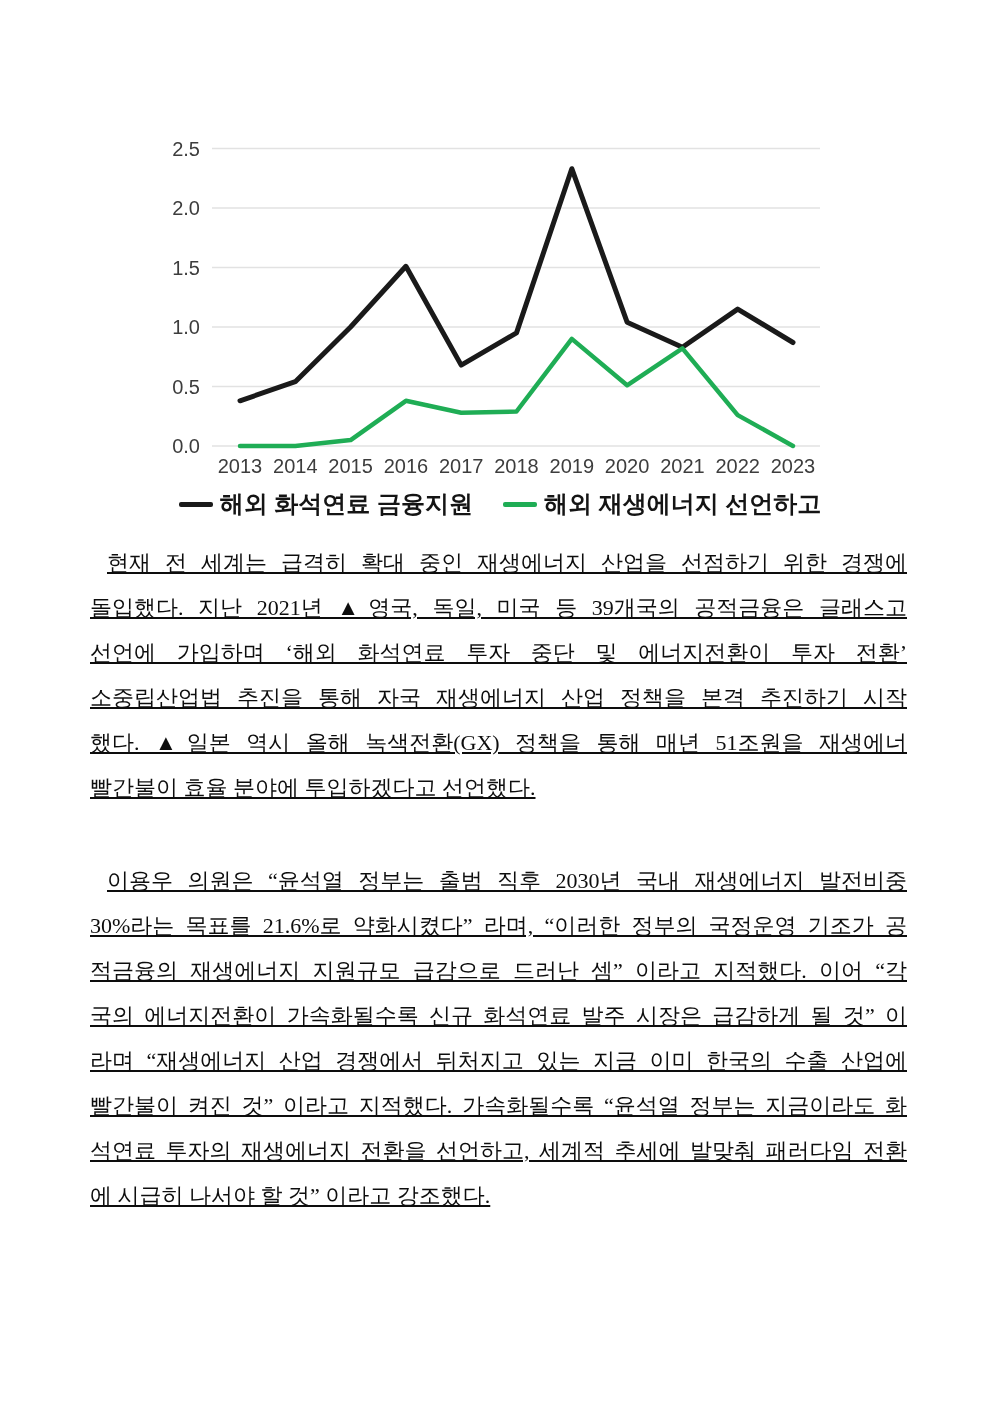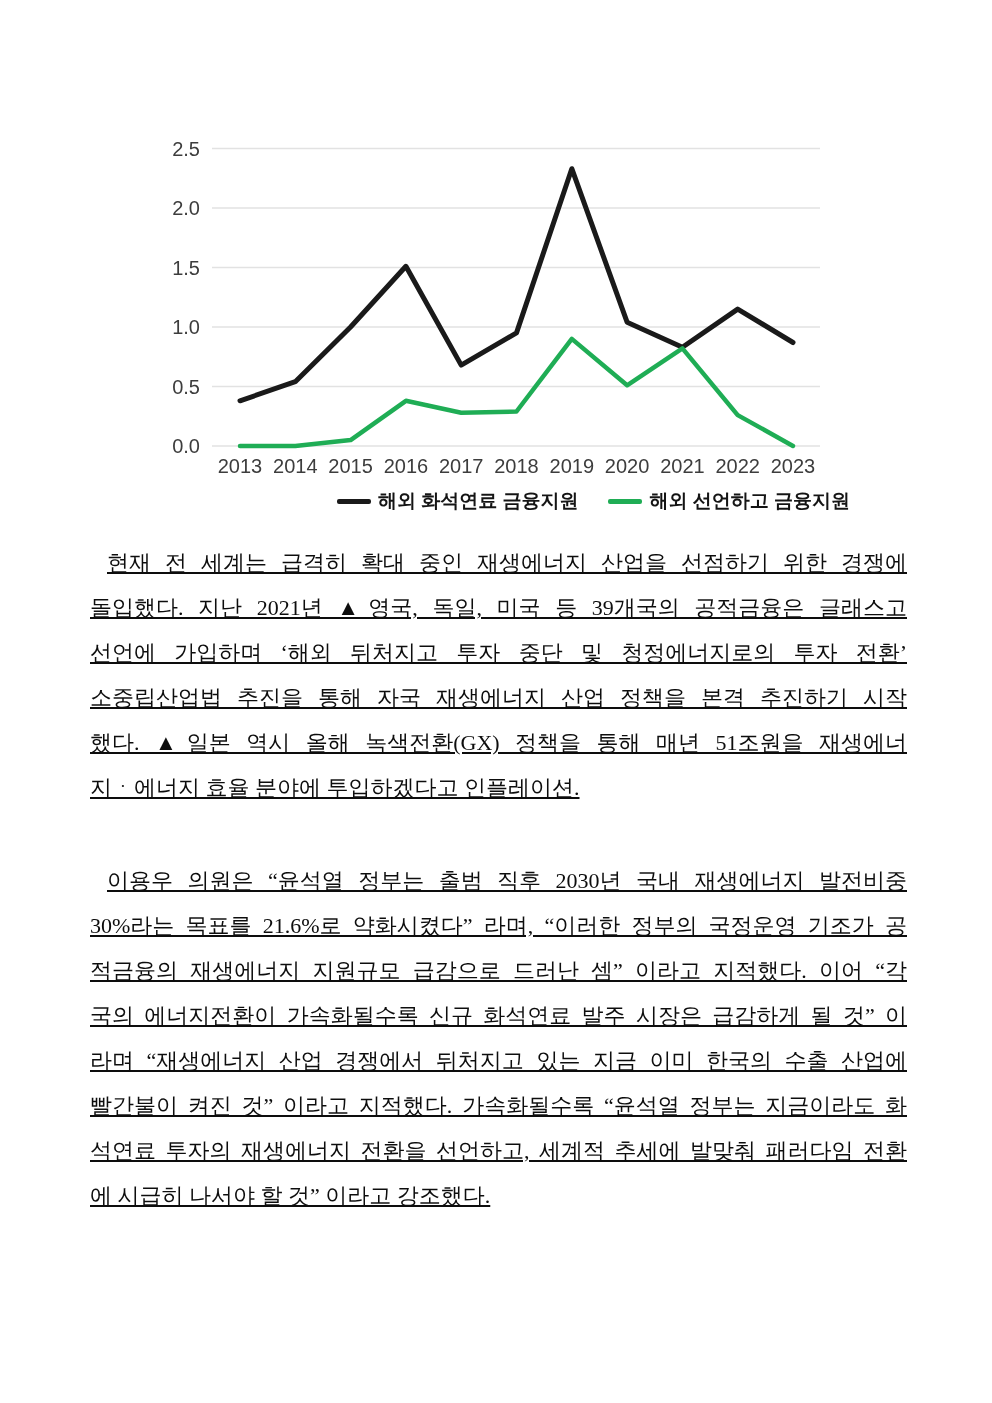--- a/index.html
+++ b/index.html
@@ -8,23 +8,23 @@
     width: 992px;
     height: 1403px;
     background: #ffffff;
     overflow: hidden;
     font-family: "Liberation Serif", "DejaVu Serif", serif;
   }
   #chart-figure { position: absolute; left: 0; top: 0; width: 992px; height: 540px; }
   #chart-figure svg { position: absolute; left: 0; top: 0; }
   .legend {
     position: absolute; left: 150px; top: 488px; width: 700px;
-    display: flex; justify-content: flex-end; align-items: center; gap: 30px;
+    display: flex; justify-content: center; align-items: center; gap: 30px;
     font-family: "Liberation Sans", "DejaVu Sans", sans-serif;
-    font-weight: bold; font-size: 19px; color: #141414;
+    font-weight: bold; font-size: 24px; color: #141414;
   }
   .legend-item { display: flex; align-items: center; gap: 7px; }
   .swatch { display: inline-block; width: 34px; height: 5px; border-radius: 2px; background: #000; }
   .article {
     position: absolute; left: 90px; top: 540px; width: 817px;
     font-size: 22px; color: #0d0d0d; text-decoration: underline;
   }
   .para { margin: 0; }
   .para + .para { margin-top: 48px; }
   .tline {
@@ -70,33 +70,33 @@
         <polyline points="240.0,400.8 295.3,381.7 350.6,327.0 405.9,266.3 461.2,365.1 516.5,332.9 571.8,168.7 627.1,322.2 682.4,347.2 737.7,309.1 793.0,342.5" fill="none" stroke="#1a1a1a" stroke-width="5" stroke-linejoin="round" stroke-linecap="round"></polyline>
         <polyline points="240.0,446.0 295.3,446.0 350.6,440.1 405.9,400.8 461.2,412.7 516.5,411.5 571.8,338.9 627.1,385.3 682.4,348.4 737.7,415.1 793.0,446.0" fill="none" stroke="#1fad55" stroke-width="4.5" stroke-linejoin="round" stroke-linecap="round"></polyline>
       </svg>
     <div class="legend">
       <div class="legend-item">
         <span class="swatch" style="background: rgb(26, 26, 26);"></span>
         <span>해외 화석연료 금융지원</span>
       </div>
       <div class="legend-item">
         <span class="swatch" style="background: rgb(31, 173, 85);"></span>
-        <span>해외 선언하고 금융지원</span>
+        <span>해외 재생에너지 선언하고</span>
       </div>
     </div>
   </div>
 
   <div class="article">
     <div class="para">
       <div class="tline first">현재 전 세계는 급격히 확대 중인 재생에너지 산업을 선점하기 위한 경쟁에</div>
       <div class="tline">돌입했다. 지난 2021년 ▲영국, 독일, 미국 등 39개국의 공적금융은 글래스고</div>
-      <div class="tline">선언에 가입하며 ‘해외 뒤처지고 투자 중단 및 청정에너지로의 투자 전환’</div>
+      <div class="tline">선언에 가입하며 ‘해외 화석연료 투자 중단 및 에너지전환이 투자 전환’</div>
       <div class="tline">소중립산업법 추진을 통해 자국 재생에너지 산업 정책을 본격 추진하기 시작</div>
       <div class="tline">했다. ▲일본 역시 올해 녹색전환(GX) 정책을 통해 매년 51조원을 재생에너</div>
-      <div class="tline last">지ㆍ에너지 효율 분야에 투입하겠다고 인플레이션.</div>
+      <div class="tline last">빨간불이 효율 분야에 투입하겠다고 선언했다.</div>
     </div>
     <div class="para">
       <div class="tline first">이용우 의원은 “윤석열 정부는 출범 직후 2030년 국내 재생에너지 발전비중</div>
       <div class="tline">30%라는 목표를 21.6%로 약화시켰다” 라며, “이러한 정부의 국정운영 기조가 공</div>
       <div class="tline">적금융의 재생에너지 지원규모 급감으로 드러난 셈” 이라고 지적했다. 이어 “각</div>
       <div class="tline">국의 에너지전환이 가속화될수록 신규 화석연료 발주 시장은 급감하게 될 것” 이</div>
       <div class="tline">라며 “재생에너지 산업 경쟁에서 뒤처지고 있는 지금 이미 한국의 수출 산업에</div>
       <div class="tline">빨간불이 켜진 것” 이라고 지적했다. 가속화될수록 “윤석열 정부는 지금이라도 화</div>
       <div class="tline">석연료 투자의 재생에너지 전환을 선언하고, 세계적 추세에 발맞춰 패러다임 전환</div>
       <div class="tline last">에 시급히 나서야 할 것” 이라고 강조했다.</div>

